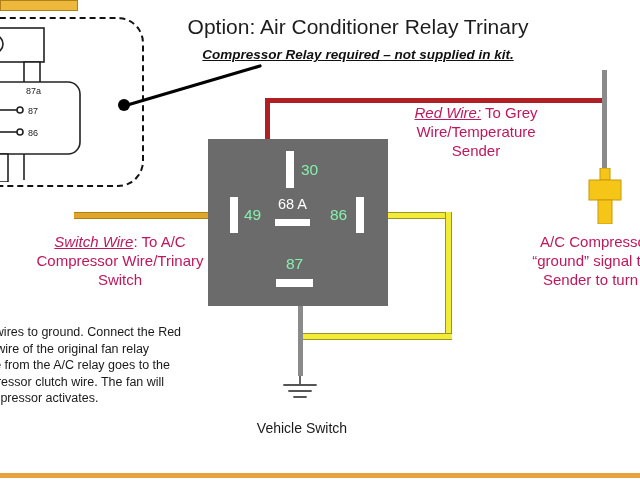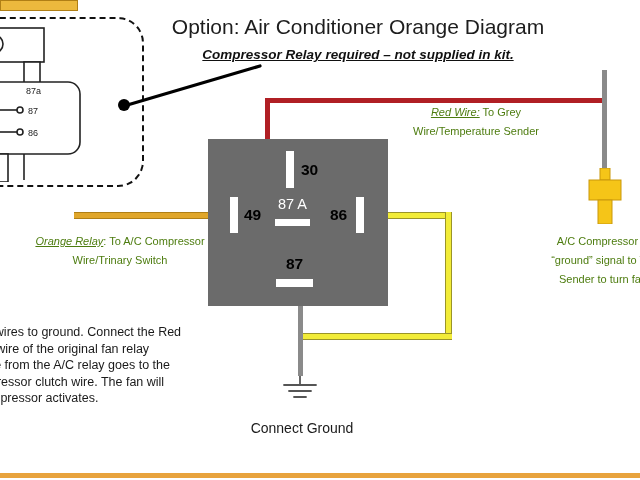--- a/index.html
+++ b/index.html
@@ -90,23 +90,23 @@
     width: 180px;
     height: 167px;
     background: #6b6b6b;
   }
   .term-bar {
     position: absolute;
     background: #ffffff;
   }
   .term-label {
     position: absolute;
-    color: #000000;
+    color: #86efac;
     font-size: 15.5px;
-    font-weight: bold;
+    font-weight: normal;
     white-space: nowrap;
     text-align: center;
   }
   #label-87a {
     position: absolute;
     color: #ffffff;
     font-size: 14.5px;
     font-weight: normal;
     white-space: nowrap;
   }
@@ -122,23 +122,23 @@
 
   
   #sender { position: absolute; left: 583px; top: 168px; width: 44px; height: 56px; }
 
   
   #ground-sym { position: absolute; left: 278px; top: 376px; width: 44px; height: 26px; }
 
   
   .note {
     position: absolute;
-    font-size: 11px;
+    font-size: 15px;
     line-height: 19px;
-    color: #4d7c0f;
+    color: #be185d;
     text-align: center;
   }
   .note .lead {
     font-style: italic;
     text-decoration: underline;
     font-weight: normal;
   }
   #note-red   { left: 402px; top: 103px; width: 148px; }
   #note-orange{ left: 34px;  top: 232px; width: 172px; }
   #note-comp  { left: 508px; top: 232px; width: 190px; text-align: center; }
@@ -218,21 +218,21 @@
   </div>
 
   <div id="callout-box"></div>
   <div id="callout-dot"></div>
   <div id="leader-line">
     <svg width="150" height="56" viewBox="0 0 150 56">
       <line x1="4" y1="48" x2="140" y2="8" stroke="#000" stroke-width="3.2" stroke-linecap="round"></line>
     </svg>
   </div>
 
-  <div id="title">Option: Air Conditioner Orange Diagram</div>
+  <div id="title">Option: Air Conditioner Relay Trinary</div>
   <div id="subtitle">Compressor Relay required – not supplied in kit.</div>
 
   <div class="wire red" style="left:265px; top:169px; width:5px; height:24px;"></div>
   <div class="wire red" style="left:265px; top:188px; width:22px; height:5px;"></div>
   <div class="wire red" style="left:265px; top:98px; width:5px; height:75px;"></div>
   <div class="wire red" style="left:265px; top:98px; width:342px; height:5px;"></div>
 
   <div class="wire grey" style="left:602px; top:70px; width:5px; height:110px;"></div>
 
   <div id="sender">
@@ -257,44 +257,44 @@
     <div class="term-bar" style="left:78px; top:12px; width:8px; height:37px;"></div>
     <div class="term-label" style="left:93px; top:22px;">30</div>
 
     <div class="term-bar" style="left:22px; top:58px; width:8px; height:36px;"></div>
     <div class="term-label" style="left:36px; top:67px;">49</div>
 
     <div class="term-bar" style="left:148px; top:58px; width:8px; height:36px;"></div>
     <div class="term-label" style="left:122px; top:67px;">86</div>
 
     <div class="term-bar" style="left:67px; top:80px; width:35px; height:7px;"></div>
-    <div id="label-87a" style="left:70px; top:57px;">87 A</div>
+    <div id="label-87a" style="left:70px; top:57px;">68 A</div>
 
     <div class="term-bar" style="left:68px; top:140px; width:37px; height:8px;"></div>
     <div class="term-label" style="left:78px; top:116px;">87</div>
   </div>
 
   <div id="ground-sym">
     <svg width="44" height="26" viewBox="0 0 44 26">
       <g stroke="#555" stroke-width="1.8" stroke-linecap="round">
         <line x1="22" y1="0" x2="22" y2="8"></line>
         <line x1="6" y1="9" x2="38" y2="9"></line>
         <line x1="11" y1="15" x2="33" y2="15"></line>
         <line x1="16" y1="21" x2="28" y2="21"></line>
       </g>
     </svg>
   </div>
-  <div id="vehicle-ground-label">Connect Ground</div>
+  <div id="vehicle-ground-label">Vehicle Switch</div>
 
   <div class="note" id="note-red">
     <span class="lead">Red Wire:</span><span> To Grey Wire/Temperature Sender</span>
   </div>
 
   <div class="note" id="note-orange">
-    <span class="lead">Orange Relay</span><span>: To A/C Compressor Wire/Trinary Switch</span>
+    <span class="lead">Switch Wire</span><span>: To A/C Compressor Wire/Trinary Switch</span>
   </div>
 
   <div class="note" id="note-comp">
     <div>A/C Compressor w</div>
     <div>“ground” signal to Ter</div>
     <div>Sender to turn fan</div>
   </div>
 
   <div id="paragraph">
     <div>ellow and Grey wires to ground.  Connect the Red</div>

